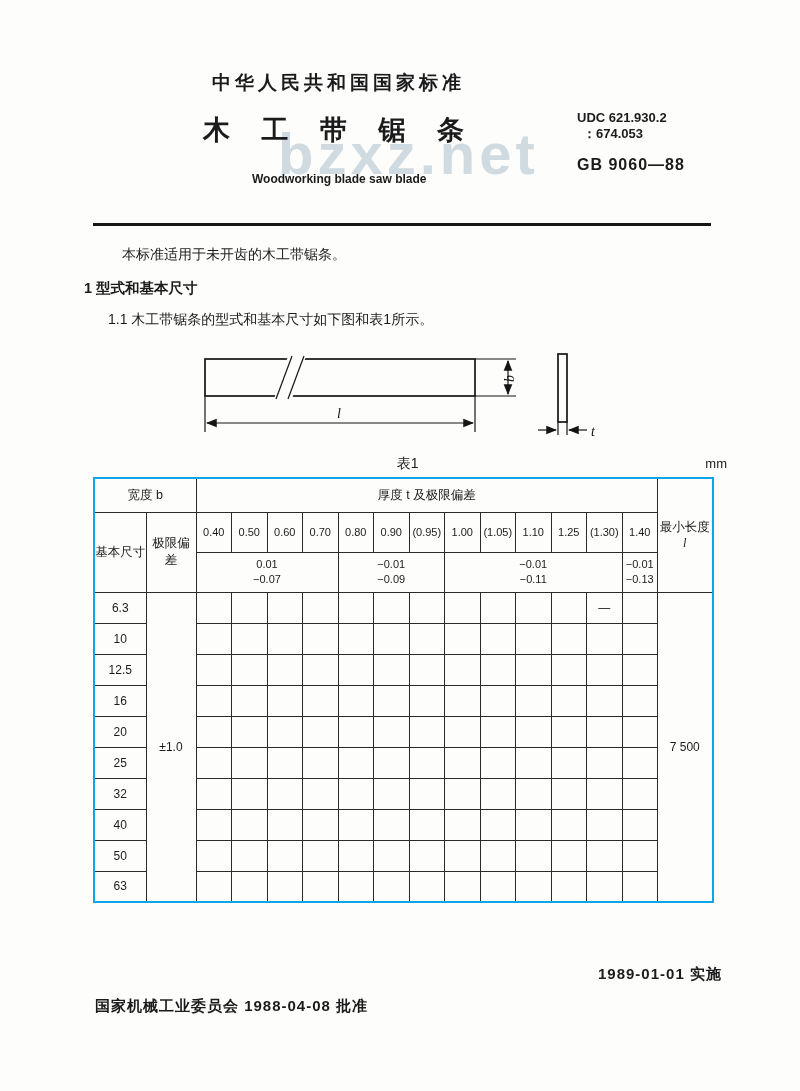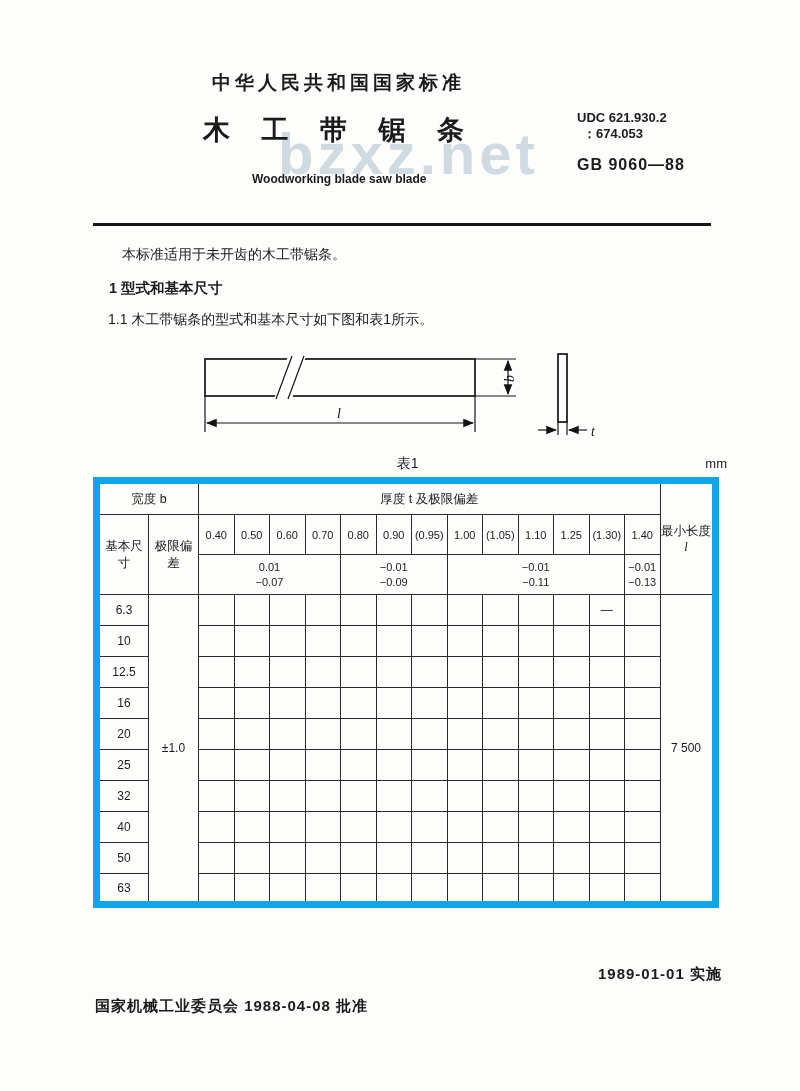--- a/index.html
+++ b/index.html
@@ -29,39 +29,39 @@
     font-size:12px; font-weight:bold;
   }
   .udc { position:absolute; left:577px; top:110px; font-size:13px; font-weight:bold; line-height:16px; }
   .udc2 { padding-left:6px; }
   .code {
     position:absolute; left:577px; top:156px;
     font-size:16px; font-weight:bold; letter-spacing:1px;
   }
   .rule { position:absolute; left:93px; top:223px; width:618px; height:3px; background:#161616; }
   .scope { position:absolute; left:122px; top:246px; font-size:14px; }
-  .sec { position:absolute; left:109px; top:279px; font-size:14.5px; font-weight:bold; }
+  .sec { position:absolute; left:84px; top:279px; font-size:14.5px; font-weight:bold; }
   .clause { position:absolute; left:108px; top:311px; font-size:14px; }
 
   .figure { position:absolute; left:90px; top:342px; }
   .figure .ln { stroke:#141414; stroke-width:1.2; fill:none; }
   .figure .thick { stroke:#141414; stroke-width:1.7; fill:none; }
   .figure .dim { font-family:"Liberation Serif", serif; font-style:italic; font-size:14px; fill:#141414; }
 
   .tcaption-row {
     position:absolute; left:110px; top:455px; width:619px;
     display:flex; align-items:baseline;
   }
   .tcaption { flex:1; text-align:center; font-size:14px; }
   .tunit { font-size:13px; padding-right:2px; }
 
   .std-table {
     position:absolute; left:93px; top:477px; width:619px;
     border-collapse:collapse; table-layout:fixed;
-    font-size:12px; border:7px solid #0ea5e9;
+    font-size:12px; border:2px solid #0ea5e9;
   }
   .std-table td {
     border:1px solid #2a2a2a; text-align:center; vertical-align:middle;
     padding:0; overflow:hidden;
   }
   .std-table tr { height:31px; }
   .std-table tr.r1 { height:34px; }
   .std-table tr.r2 { height:40px; }
   .std-table tr.r3 { height:40px; }
   .hd { font-size:12.5px; }

